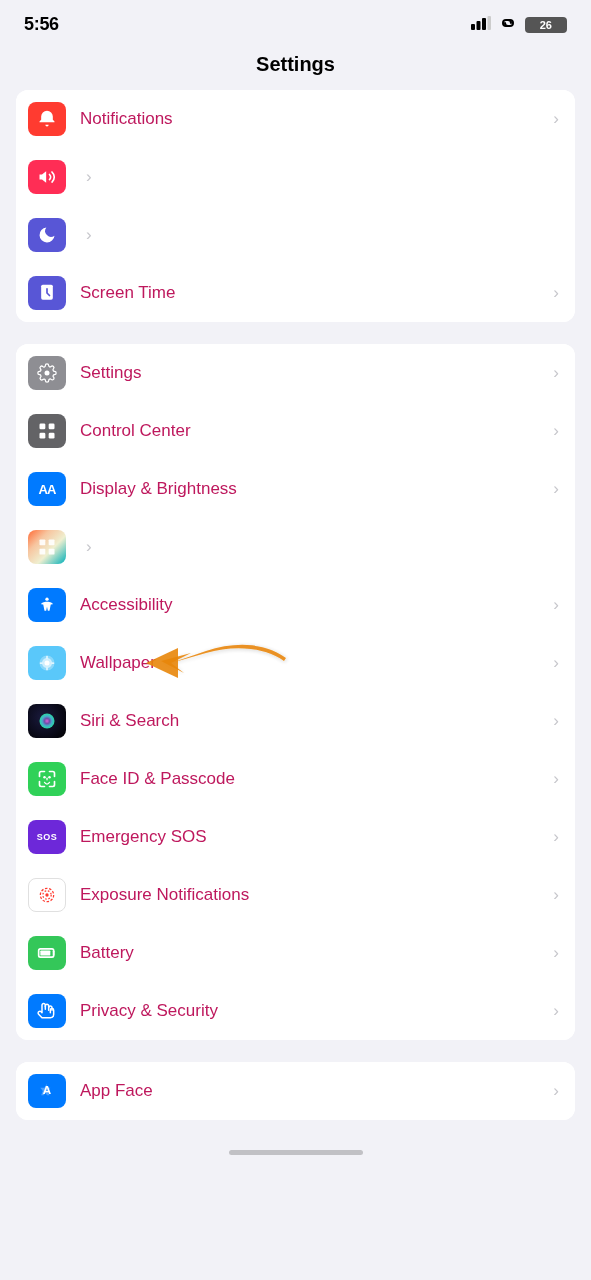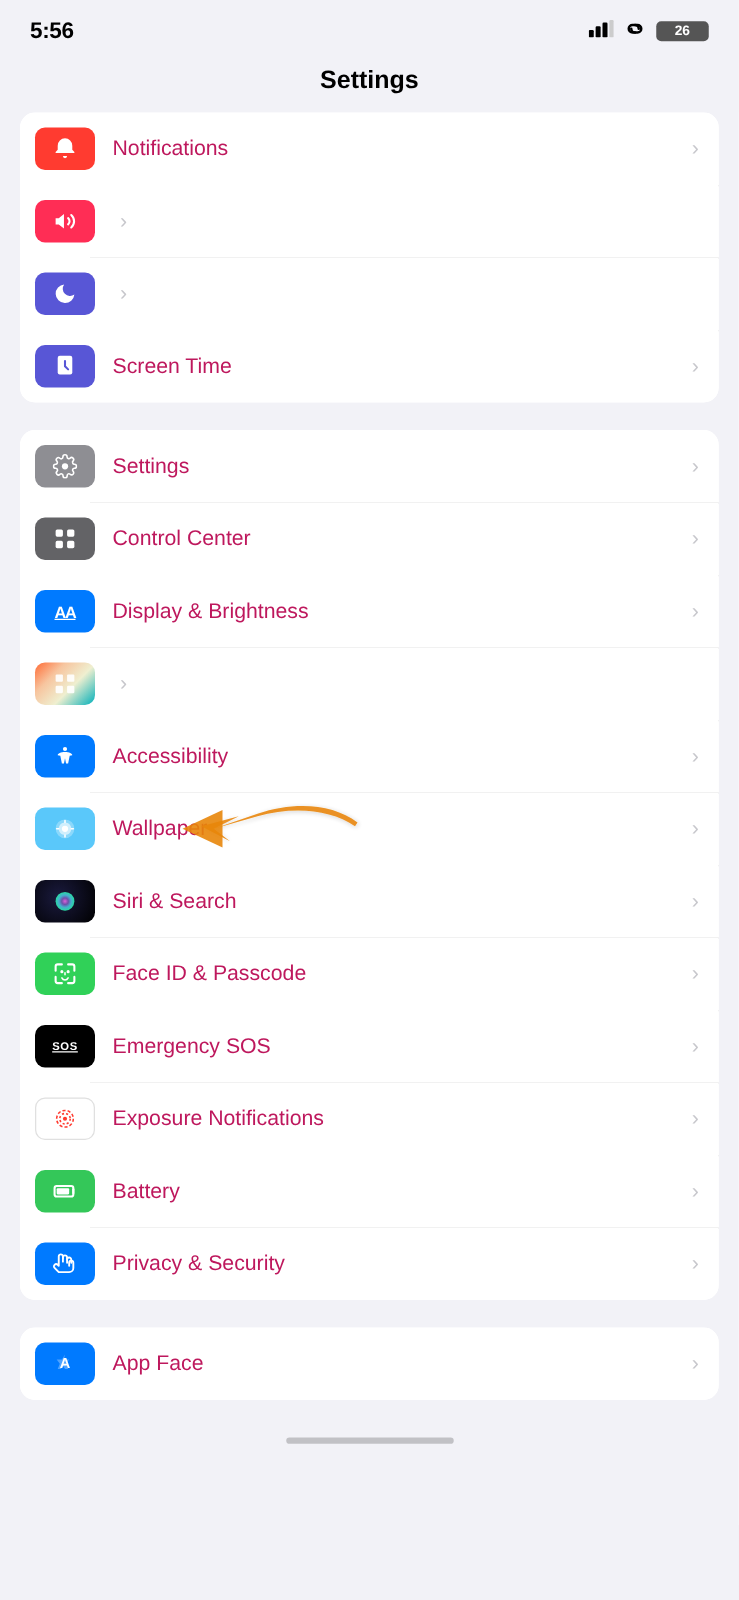--- a/index.html
+++ b/index.html
@@ -75,31 +75,30 @@
       position: absolute;
       bottom: 0;
       left: 56px;
       right: 0;
       height: 0.5px;
       background: #c6c6c8;
     }
 
     
     .row-icon {
-      width: 48px;
+      width: 38px;
       height: 34px;
       border-radius: 8px;
       display: flex;
       align-items: center;
       justify-content: center;
       margin-right: 14px;
       flex-shrink: 0;
       font-size: 18px;
       color: #fff;
-      text-decoration: underline;
     }
 
     .row-label {
       flex: 1;
       font-size: 17px;
       color: #be185d;
     }
 
     .row-chevron {
       color: #c7c7cc;
@@ -110,21 +109,21 @@
 
     
     .ic-red { background: #ff3b30; }
     .ic-pink-red { background: #ff2d55; }
     .ic-indigo { background: #5856d6; }
     .ic-blue { background: #007aff; }
     .ic-gray { background: #8e8e93; }
     .ic-dark-gray { background: #636366; }
     .ic-cyan { background: #5ac8fa; }
     .ic-faceid { background: #30d158; }
-    .ic-sos { background: #000000; }
+    .ic-sos { background: #6d28d9; }
     .ic-battery-green { background: #34c759; }
     .ic-privacy { background: #007aff; }
     .ic-appstore { background: #007aff; }
 
     
     .home-indicator {
       display: flex;
       justify-content: center;
       padding: 8px 0 12px;
     }

